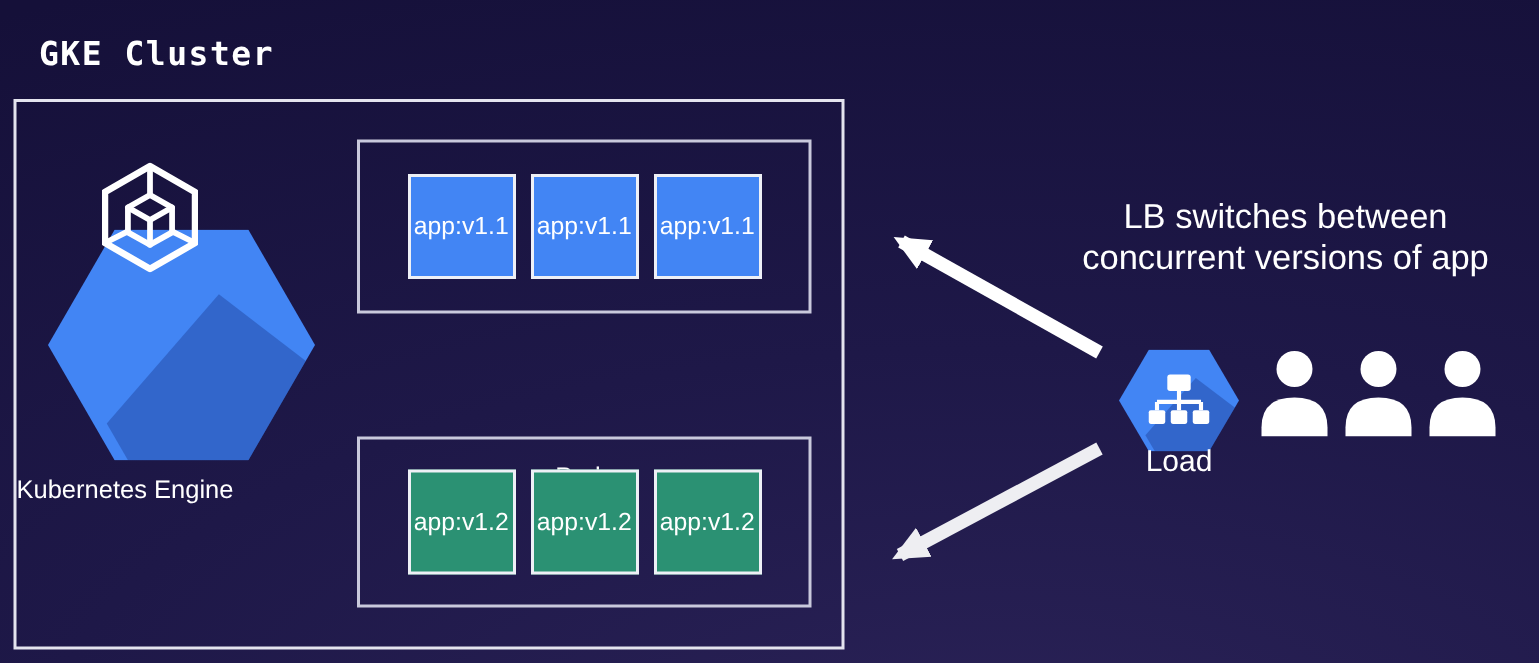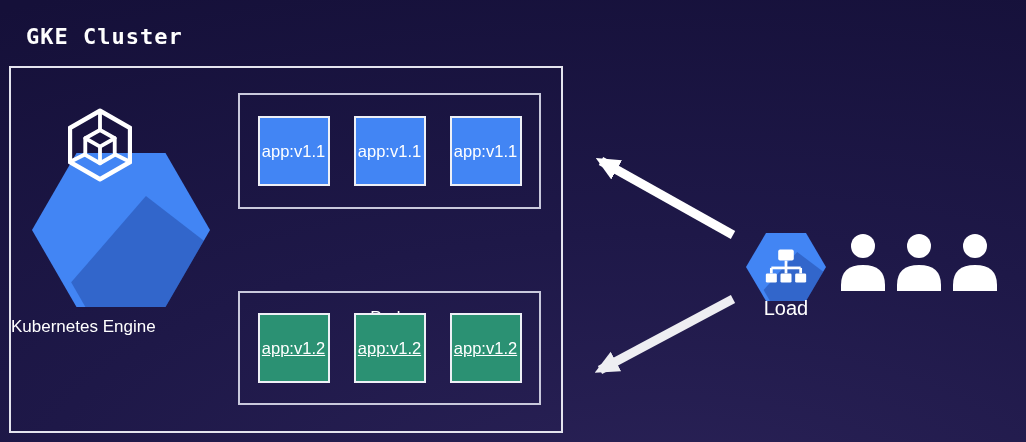--- a/index.html
+++ b/index.html
@@ -31,24 +31,24 @@
     background:rgba(12,32,110,0.30);
   }
   .hex-gke { left:21px; top:85px; width:178px; height:154px; }
   .k8s-logo { position:absolute; left:57px; top:33px; width:64px; height:88px;
     fill:none; stroke:var(--text-white,#fff); stroke-width:7; stroke-linejoin:round; stroke-linecap:round; }
   .engine-label { position:absolute; left:0px; top:249px; width:220px;
     text-align:left; font-size:17px; color:var(--text-white,#fff); }
   .pods-rect {
     position:absolute; left:227px; width:303px;
     border:2px solid #c9c9dc; box-sizing:border-box;
-    display:flex; align-items:center; justify-content:center; gap:24px;
+    display:flex; align-items:center; justify-content:center; gap:10px;
   }
   .pods-rect-top { top:25px; height:116px; }
-  .pods-rect-bottom { top:223px; height:114px;text-decoration:underline; }
+  .pods-rect-bottom { top:223px; height:114px; }
   .pod {
     width:72px; height:70px; border:2px solid #eef0f6; box-sizing:border-box;
     display:flex; align-items:center; justify-content:center;
     font-size:16.5px; color:var(--text-white,#fff); white-space:nowrap;
   }
   .pod-v11 { background:var(--app-v11-blue,#4285f4); }
   .pod-v12 { background:var(--app-v12-teal,#2b9173); }
   .pods-label { position:absolute; left:227px; top:240px; width:303px;
     text-align:center; font-size:17px; color:var(--text-white,#fff); }
   .arrows { position:absolute; left:0; top:0; pointer-events:none; }
@@ -110,20 +110,24 @@
         <polygon points="0,1 24,12 0,23" fill="#ffffff"></polygon>
       </marker>
       <marker id="headGray" viewBox="0 0 24 24" markerWidth="24" markerHeight="24" refX="18" refY="12" orient="auto" markerUnits="userSpaceOnUse">
         <polygon points="0,1 24,12 0,23" fill="#eeeef2"></polygon>
       </marker>
     </defs>
     <line x1="733" y1="235" x2="601" y2="161" stroke="#ffffff" stroke-width="9" marker-end="url(#headWhite)"></line>
     <line x1="733" y1="299" x2="600" y2="370" stroke="#eeeef2" stroke-width="9" marker-end="url(#headGray)"></line>
   </svg>
 
+  <div class="caption">
+    <div>LB switches between</div>
+    <div>concurrent versions of app</div>
+  </div>
 
   <div>
     <div class="hex hex-lb">
       <div class="hex-shade"></div>
     </div>
     <svg class="lb-tree" viewBox="0 0 48 44">
       <rect x="15.5" y="3" width="17" height="12" rx="2"></rect>
       <line class="bar" x1="24" y1="15" x2="24" y2="23"></line>
       <line class="bar" x1="8" y1="23" x2="40" y2="23"></line>
       <line class="bar" x1="8" y1="23" x2="8" y2="29"></line>

